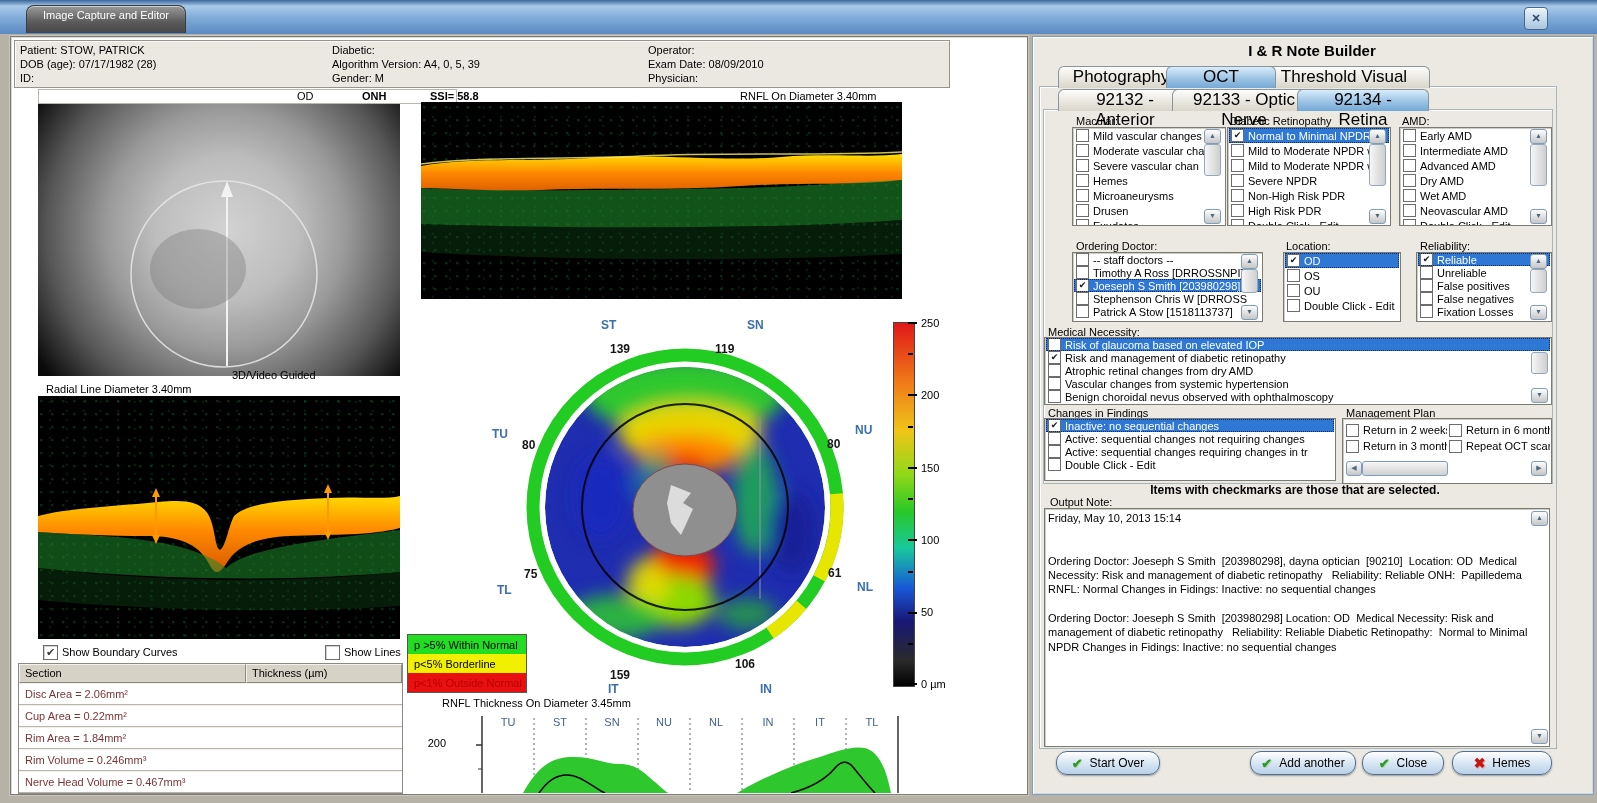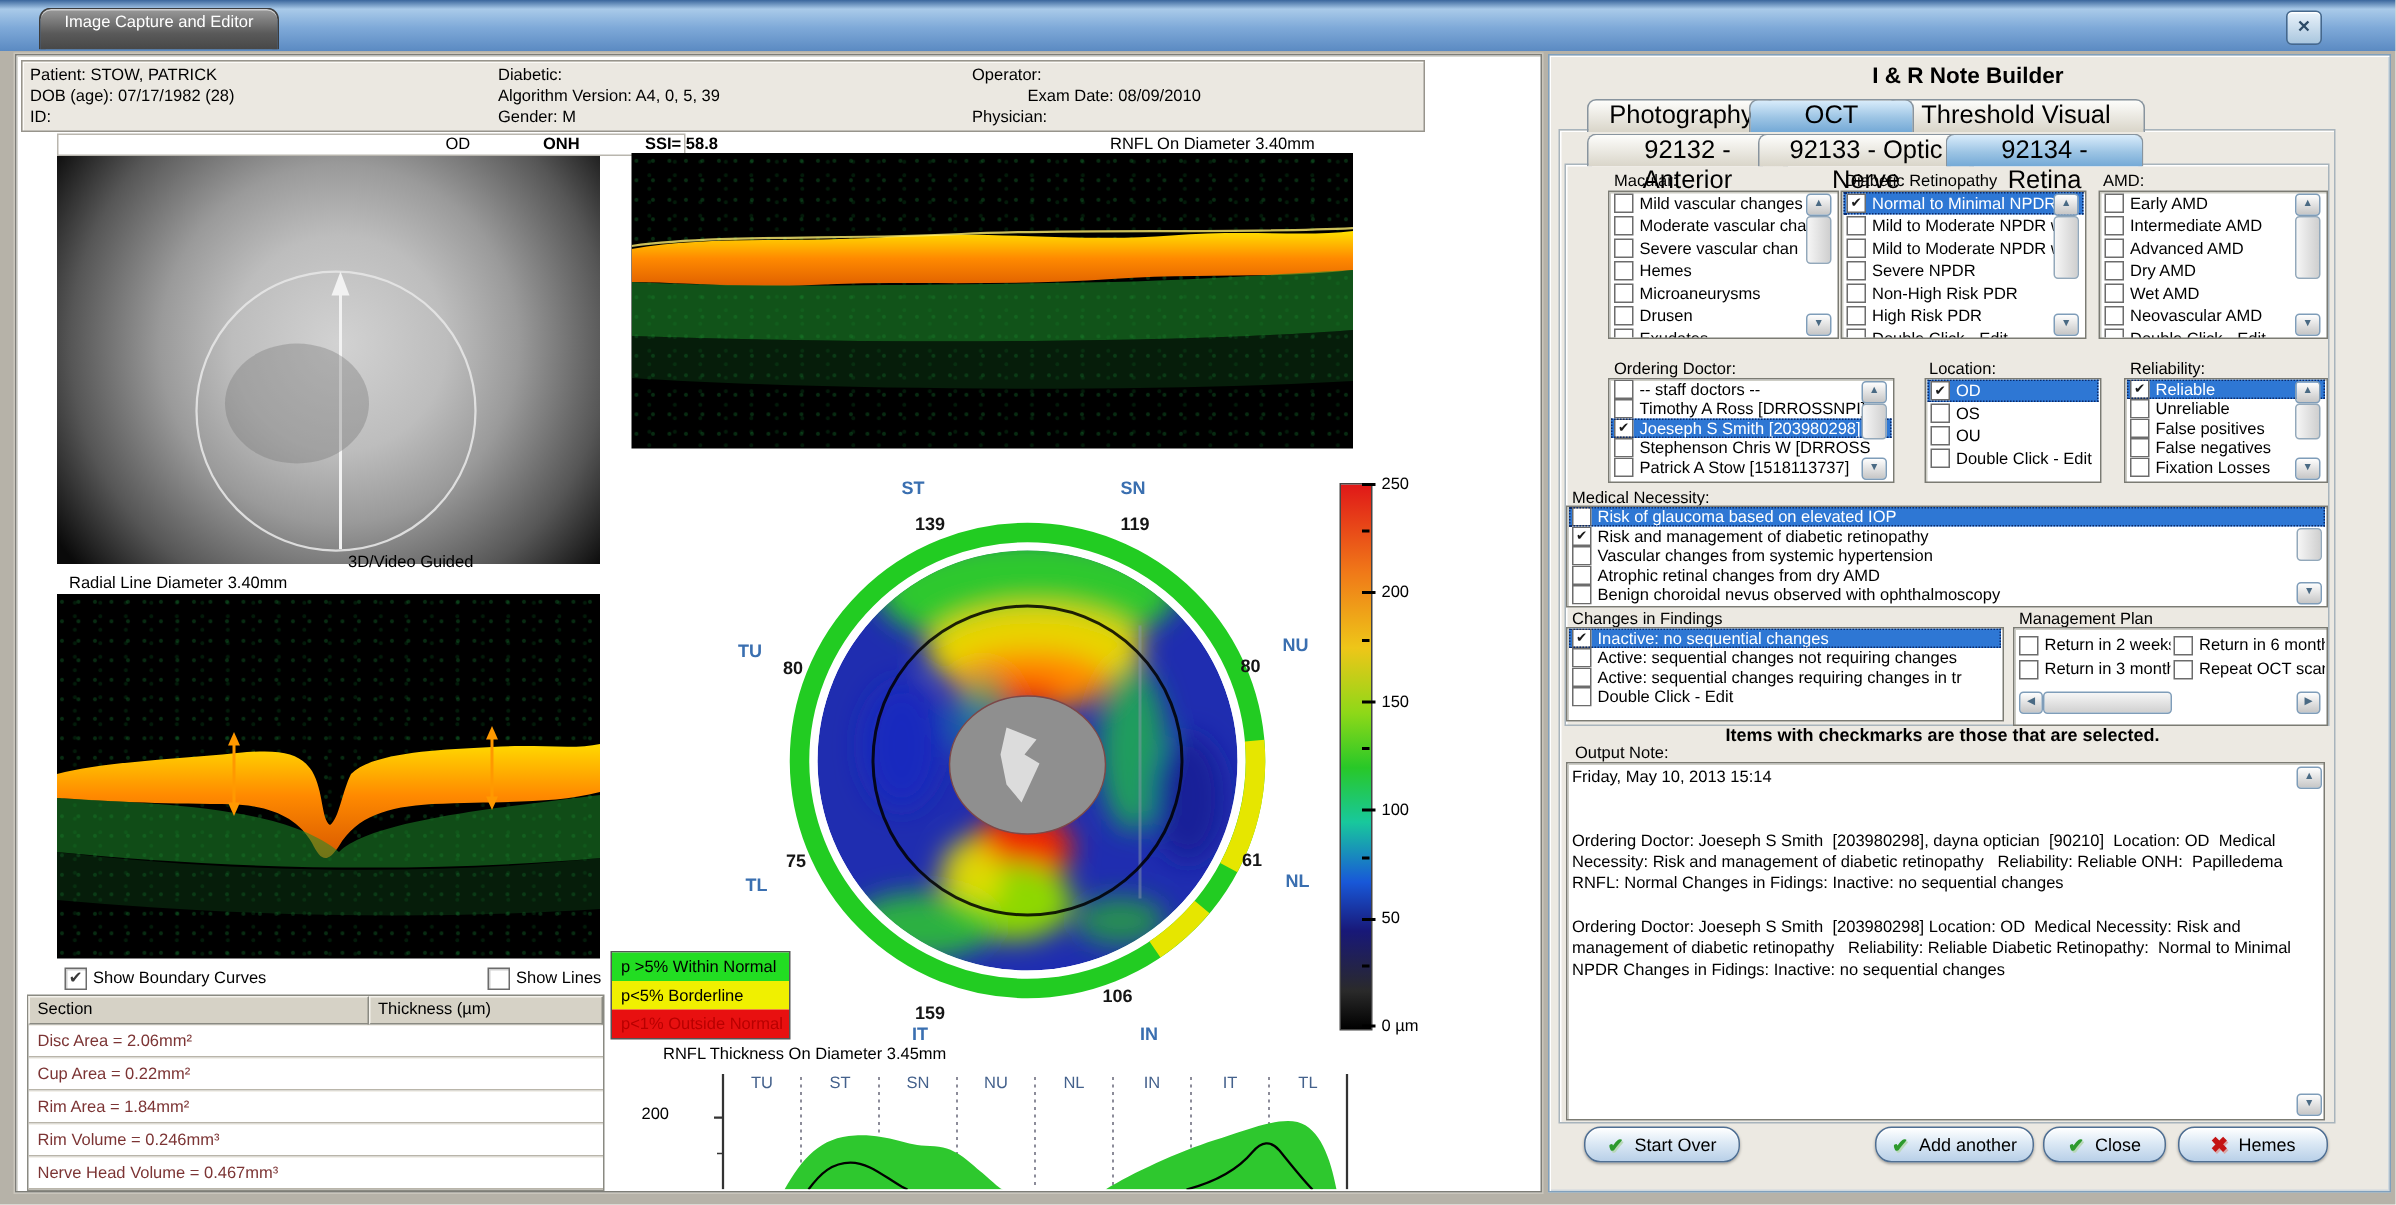--- a/index.html
+++ b/index.html
@@ -99,21 +99,21 @@
 <div class="abs panelL"></div>
 
 <div class="abs ptbar"></div>
 <span class="ptline" style="left:20px;top:44px">Patient: STOW, PATRICK</span>
 <span class="ptline" style="left:20px;top:58px">DOB (age): 07/17/1982 (28)</span>
 <span class="ptline" style="left:20px;top:72px">ID:</span>
 <span class="ptline" style="left:332px;top:44px">Diabetic:</span>
 <span class="ptline" style="left:332px;top:58px">Algorithm Version: A4, 0, 5, 39</span>
 <span class="ptline" style="left:332px;top:72px">Gender: M</span>
 <span class="ptline" style="left:648px;top:44px">Operator:</span>
-<span class="ptline" style="left:685px;top:58px">Exam Date: 08/09/2010</span>
+<span class="ptline" style="left:648px;top:58px">Exam Date: 08/09/2010</span>
 <span class="ptline" style="left:648px;top:72px">Physician:</span>
 
 <div class="abs whitestrip"></div>
 <span class="hdrlbl" style="left:297px;top:90px">OD</span>
 <span class="hdrlbl bold" style="left:362px;top:90px">ONH</span>
 <span class="hdrlbl bold" style="left:430px;top:90px">SSI= 58.8</span>
 <span class="hdrlbl" style="left:740px;top:90px">RNFL On Diameter 3.40mm</span>
 
 <div class="abs fundus">
   <svg width="362" height="272">
@@ -226,21 +226,21 @@
     </g>
     <circle cx="180" cy="180" r="103" fill="none" stroke="#000" stroke-width="2" opacity=".85"></circle>
     <ellipse cx="180" cy="183" rx="52" ry="46" fill="#8f8f8f" stroke="#7c4848" stroke-width="1"></ellipse>
     <path d="M166,158 L186,166 L178,176 L188,182 L176,208 L166,196 L162,176 Z" fill="#dcdcdc"></path>
   </svg>
 </div>
 
 <span class="dir" style="left:601px;top:318px">ST</span>
 <span class="dir" style="left:747px;top:318px">SN</span>
 <span class="pval" style="left:610px;top:342px">139</span>
-<span class="pval" style="left:747px;top:342px">119</span>
+<span class="pval" style="left:715px;top:342px">119</span>
 <span class="dir" style="left:492px;top:427px">TU</span>
 <span class="pval" style="left:522px;top:438px">80</span>
 <span class="dir" style="left:855px;top:423px">NU</span>
 <span class="pval" style="left:827px;top:437px">80</span>
 <span class="dir" style="left:497px;top:583px">TL</span>
 <span class="pval" style="left:524px;top:567px">75</span>
 <span class="dir" style="left:857px;top:580px">NL</span>
 <span class="pval" style="left:828px;top:566px">61</span>
 <span class="pval" style="left:610px;top:668px">159</span>
 <span class="pval" style="left:735px;top:657px">106</span>
@@ -498,25 +498,25 @@
     <div class="li sel">
       <span class="cb"></span>
       <span>Risk of glaucoma based on elevated IOP</span>
     </div>
     <div class="li">
       <span class="cb">✔</span>
       <span>Risk and management of diabetic retinopathy</span>
     </div>
     <div class="li">
       <span class="cb"></span>
+      <span>Atrophic retinal changes from dry AMD</span>
+    </div>
+    <div class="li">
+      <span class="cb"></span>
       <span>Vascular changes from systemic hypertension</span>
-    </div>
-    <div class="li">
-      <span class="cb"></span>
-      <span>Atrophic retinal changes from dry AMD</span>
     </div>
     <div class="li">
       <span class="cb"></span>
       <span>Benign choroidal nevus observed with ophthalmoscopy</span>
     </div>
   </div>
 <div class="sth" style="left:1531px;top:352px;height:20px"></div>
 <div class="sb" style="left:1531px;top:388px">▼</div>
 
 <span class="grplbl" style="left:1048px;top:407px">Changes in Findings</span>

